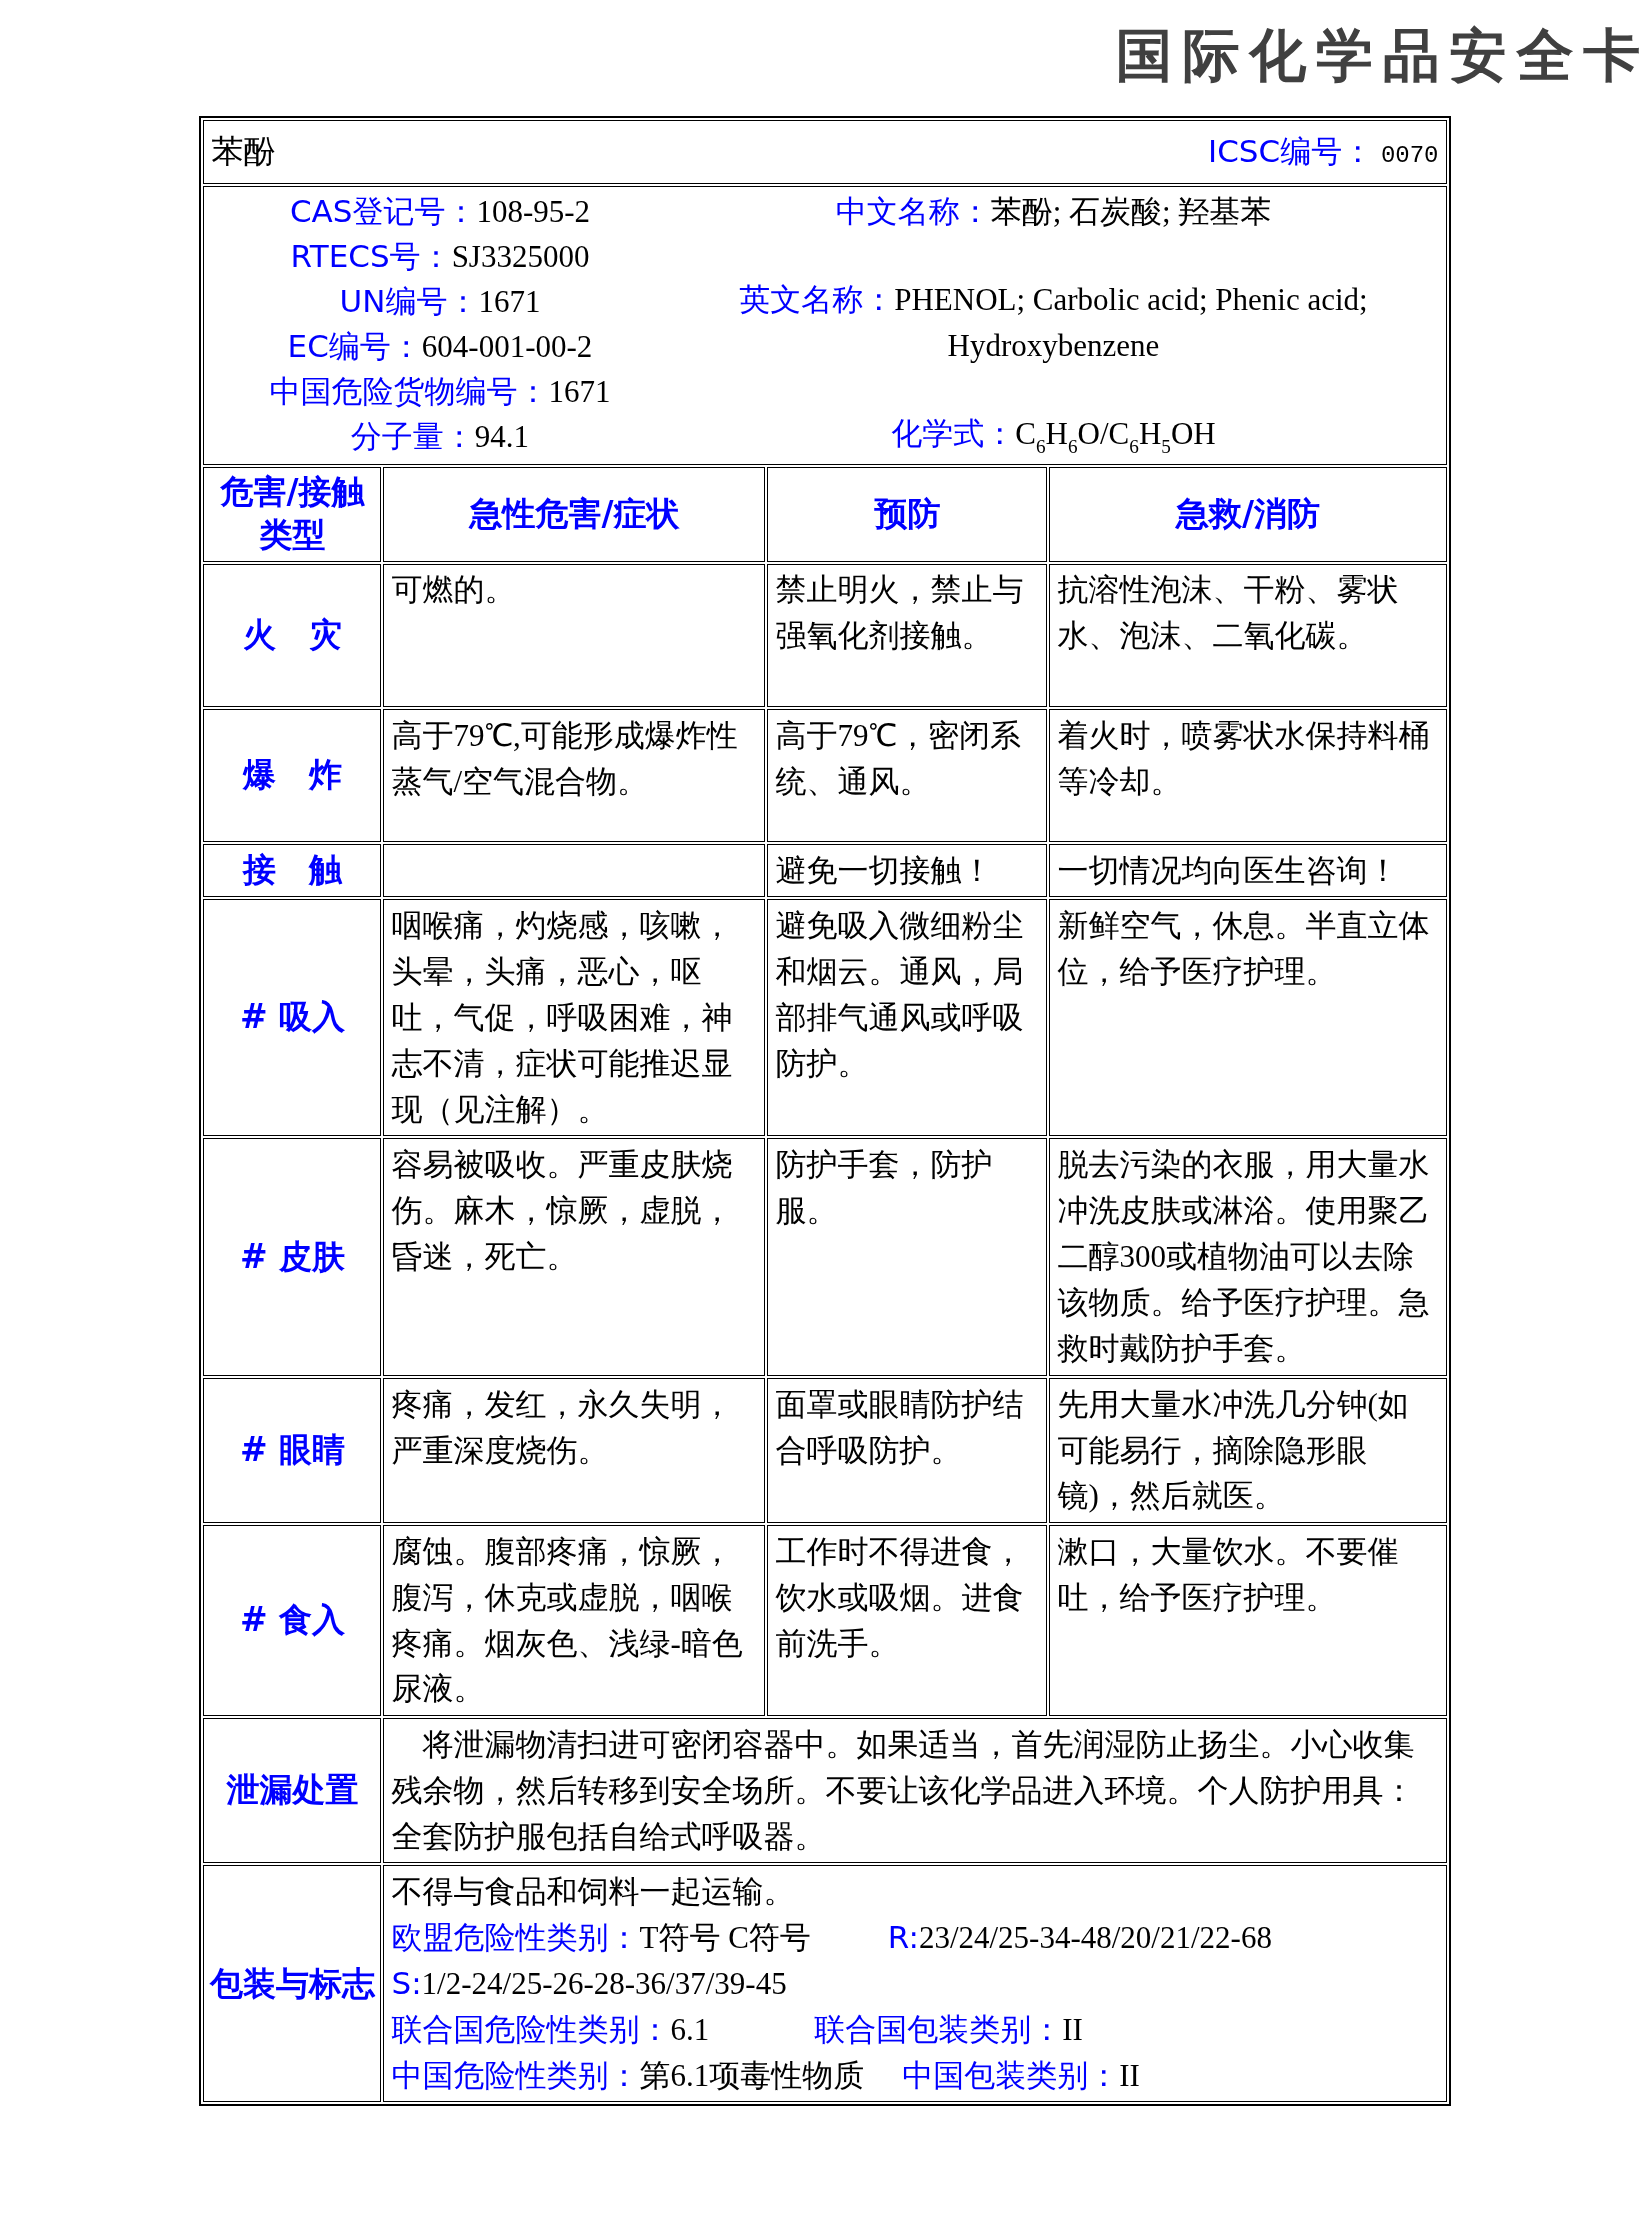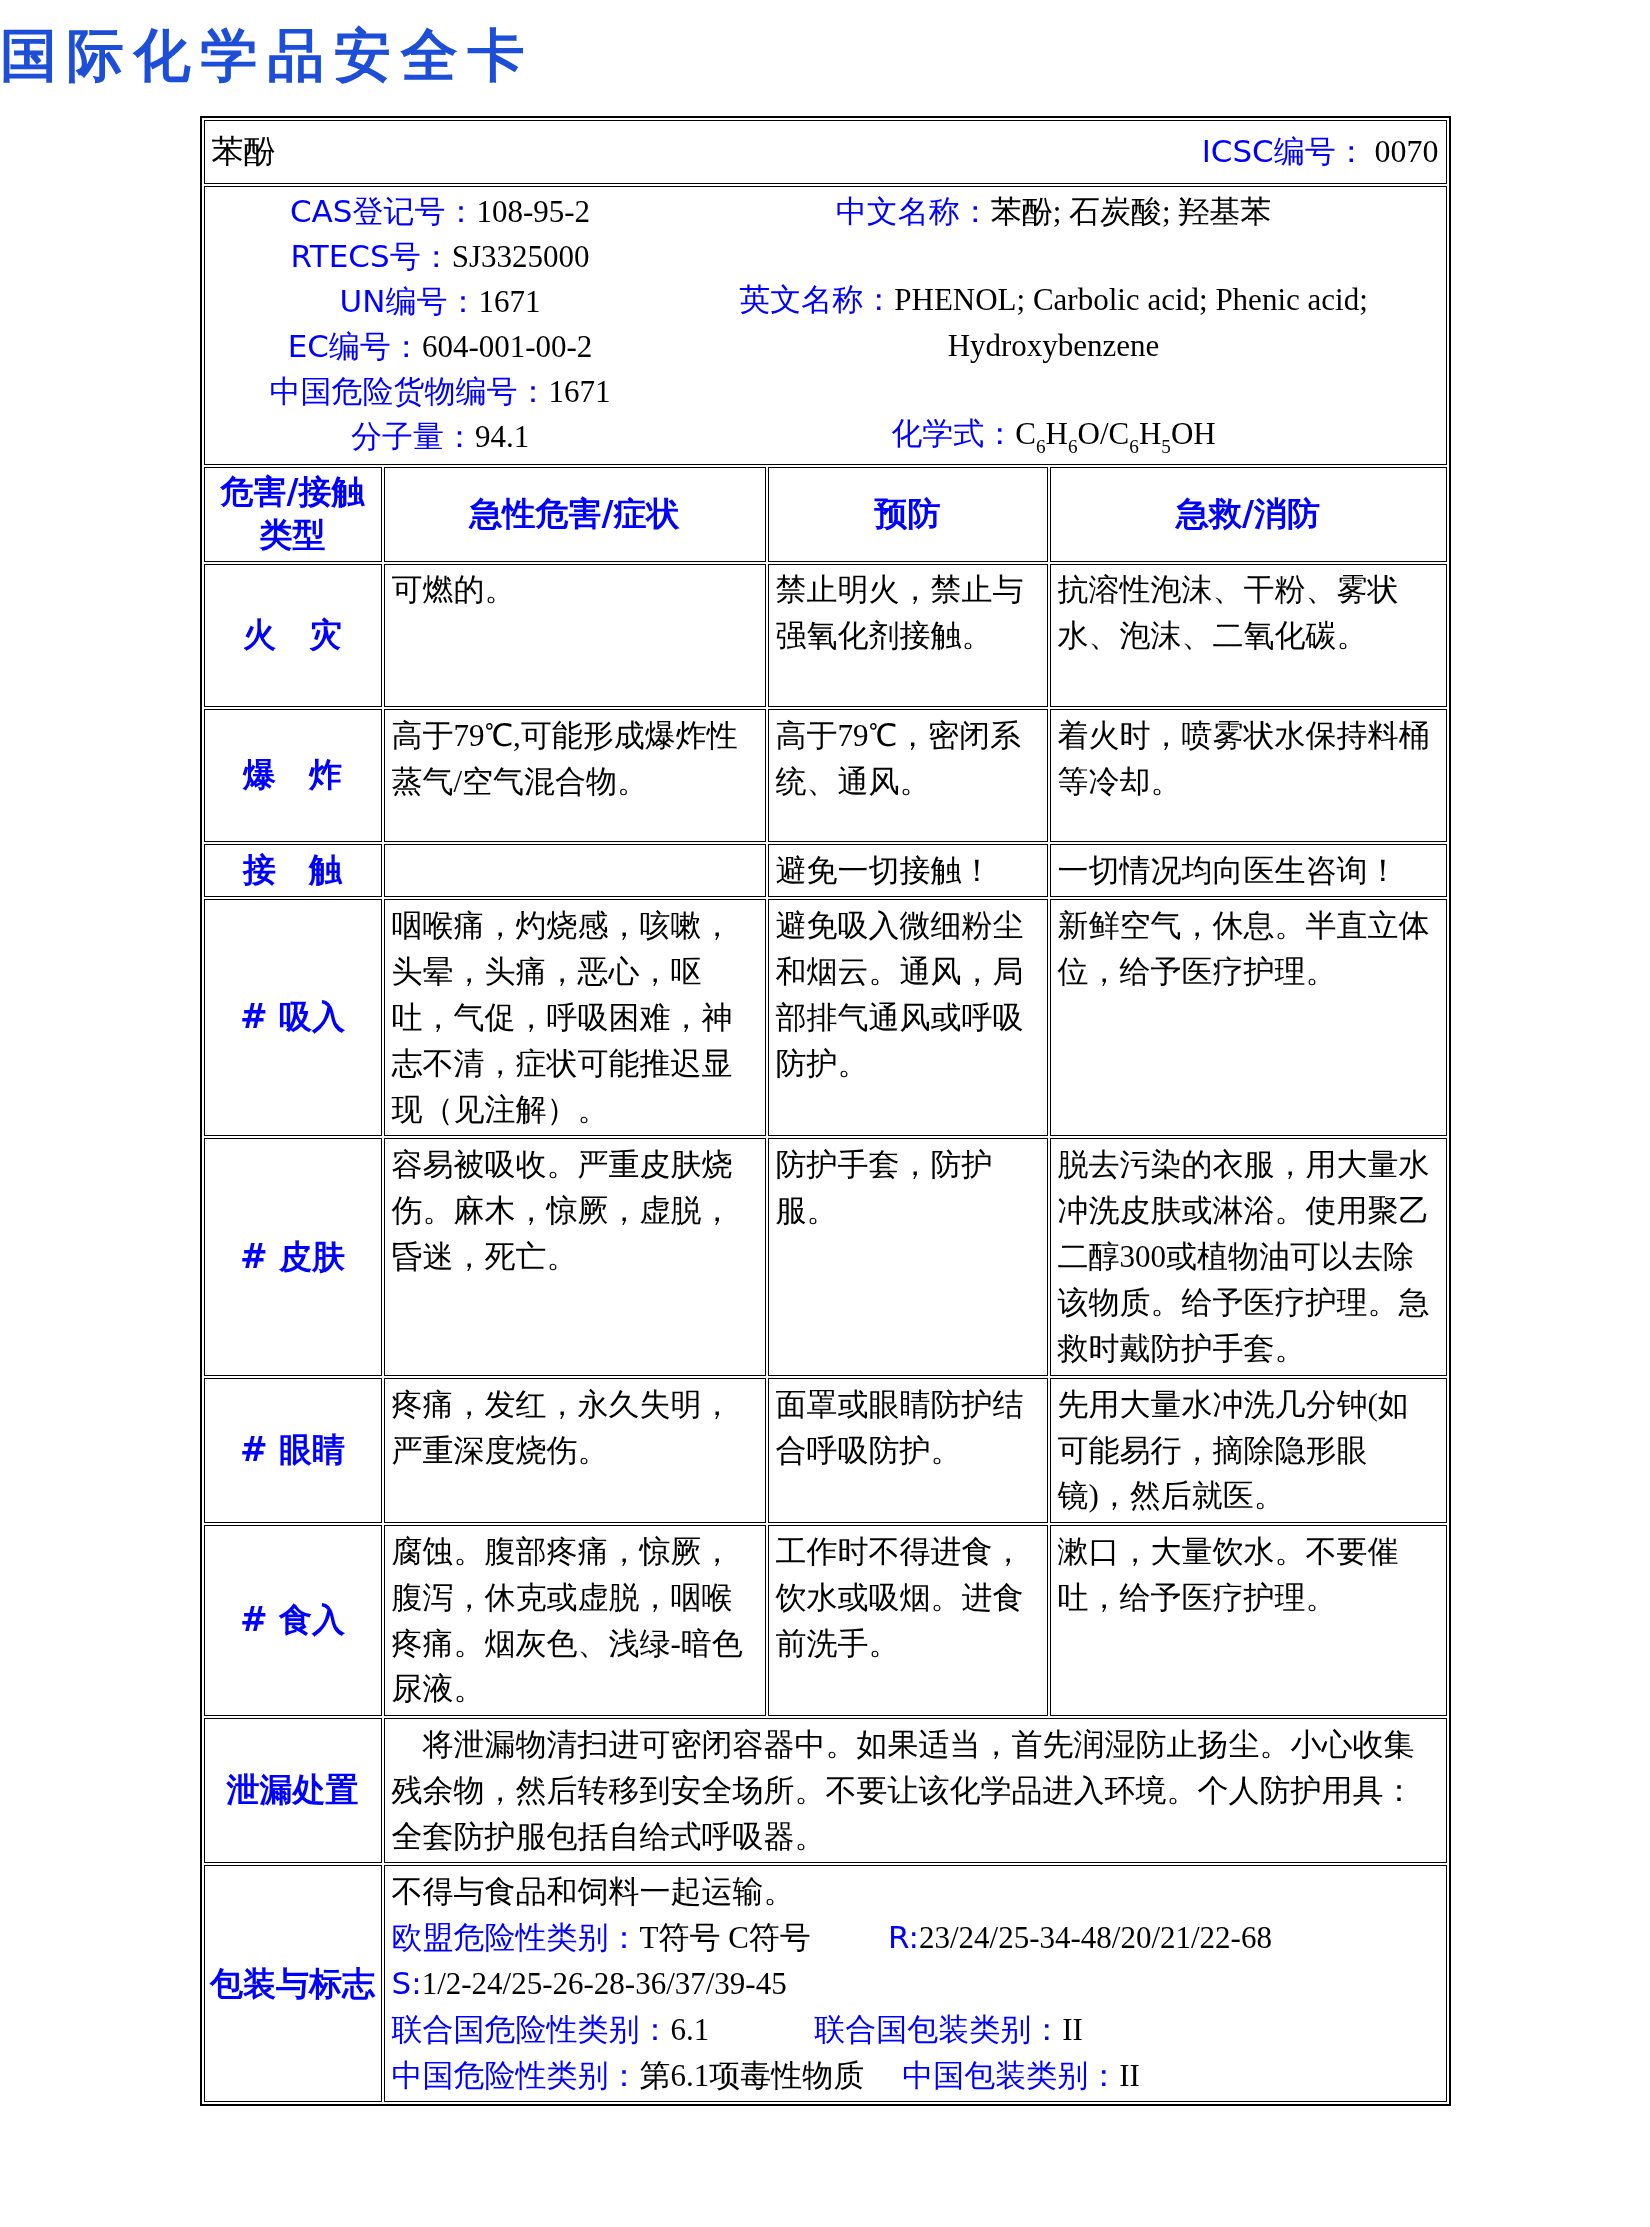--- a/index.html
+++ b/index.html
@@ -4,22 +4,22 @@
 <style>
   html, body {
     margin: 0; padding: 0;
     background: #ffffff;
     width: 1650px;
   }
   body { min-height: 2227px; font-family: "Liberation Serif", serif; color: #000; }
 
   .page-title {
     padding-top: 18px;
-    text-align: left;
-    color: #1d4ed8;
+    text-align: right;
+    color: #404040;
     font-family: "DejaVu Serif", serif;
     font-weight: 900;
     font-size: 57px;
     letter-spacing: 9.8px;
   }
 
   table.card {
     width: 1250px;
     margin: 21px auto 0 auto;
     border: 2.8px solid #000;
@@ -59,21 +59,21 @@
     font-family: "DejaVu Sans", sans-serif;
     font-weight: bold;
     font-size: 33px;
     height: 87px;
     line-height: 1.3;
   }
   
   .toprow { height: 56px; vertical-align: middle; }
   .toprow-flex { display: flex; justify-content: space-between; align-items: center; text-align: center; }
   .substance { font-size: 32px; }
-  .icsc-num { font-size: 32px; }
+  .icsc-num { font-size: 24px; font-family: Liberation Mono, monospace; }
 
   
   .info-cell { height: 265px; text-align: center; }
   .info-flex { display: flex; }
   .info-left { width: 457px; flex: none; }
   .info-left .id-line { line-height: 45px; white-space: nowrap; }
   .info-right { flex: 1 1 auto; }
   .info-right .cn-line { line-height: 45px; }
   .info-right .en-line { margin-top: 43px; max-width: 770px; }
   .info-right .formula-line { margin-top: 42px; }

